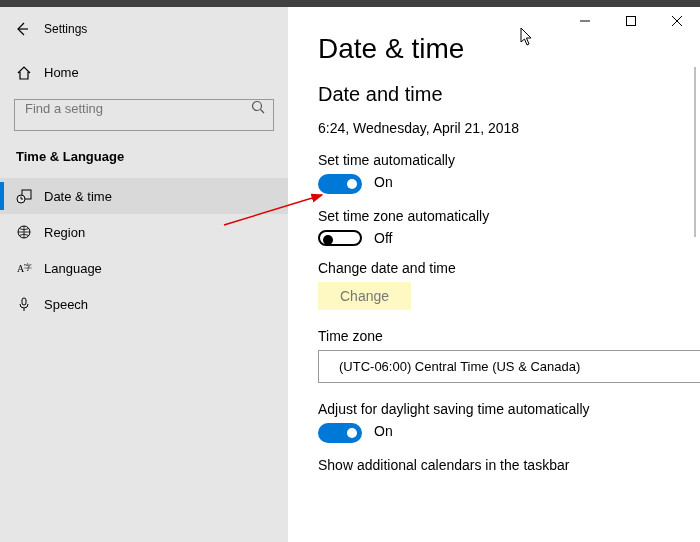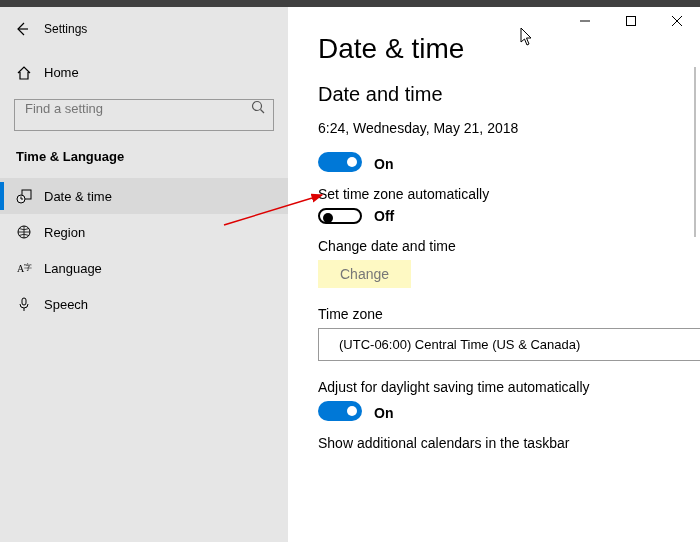--- a/index.html
+++ b/index.html
@@ -133,23 +133,22 @@
   }
   .datetime-line {
     font-size: 14px;
     margin-bottom: 16px;
   }
   .label {
     font-size: 14px;
     margin-bottom: 6px;
   }
   .toggle-row {
-    display:flex;align-items:flex-end;
+    display:flex;align-items:flex-start;
     margin-bottom: 14px;
-    font-weight: bold;
   }
   .toggle {
     width: 44px;
     height: 20px;
     border-radius: 10px;
     position:relative;
     box-sizing:border-box;
   }
   .toggle .knob {
     position:absolute;
@@ -315,22 +314,23 @@
         </span>
         <span>Speech</span>
       </div>
     </div>
 
     <div class="main">
       <div class="vscroll"></div>
 
       <h1>Date &amp; time</h1>
       <div class="section-h">Date and time</div>
-      <div class="datetime-line">6:24, Wednesday, May 21, 2018</div>
-
+      <div class="datetime-line">6:24, Wednesday, April 21, 2018</div>
+
+      <div class="label">Set time automatically</div>
       <div class="toggle-row">
         <div class="toggle on">
             <div class="knob"></div>
           </div>
         <span class="toggle-label">On</span>
       </div>
 
       <div class="label">Set time zone automatically</div>
       <div class="toggle-row">
         <div class="toggle off">

